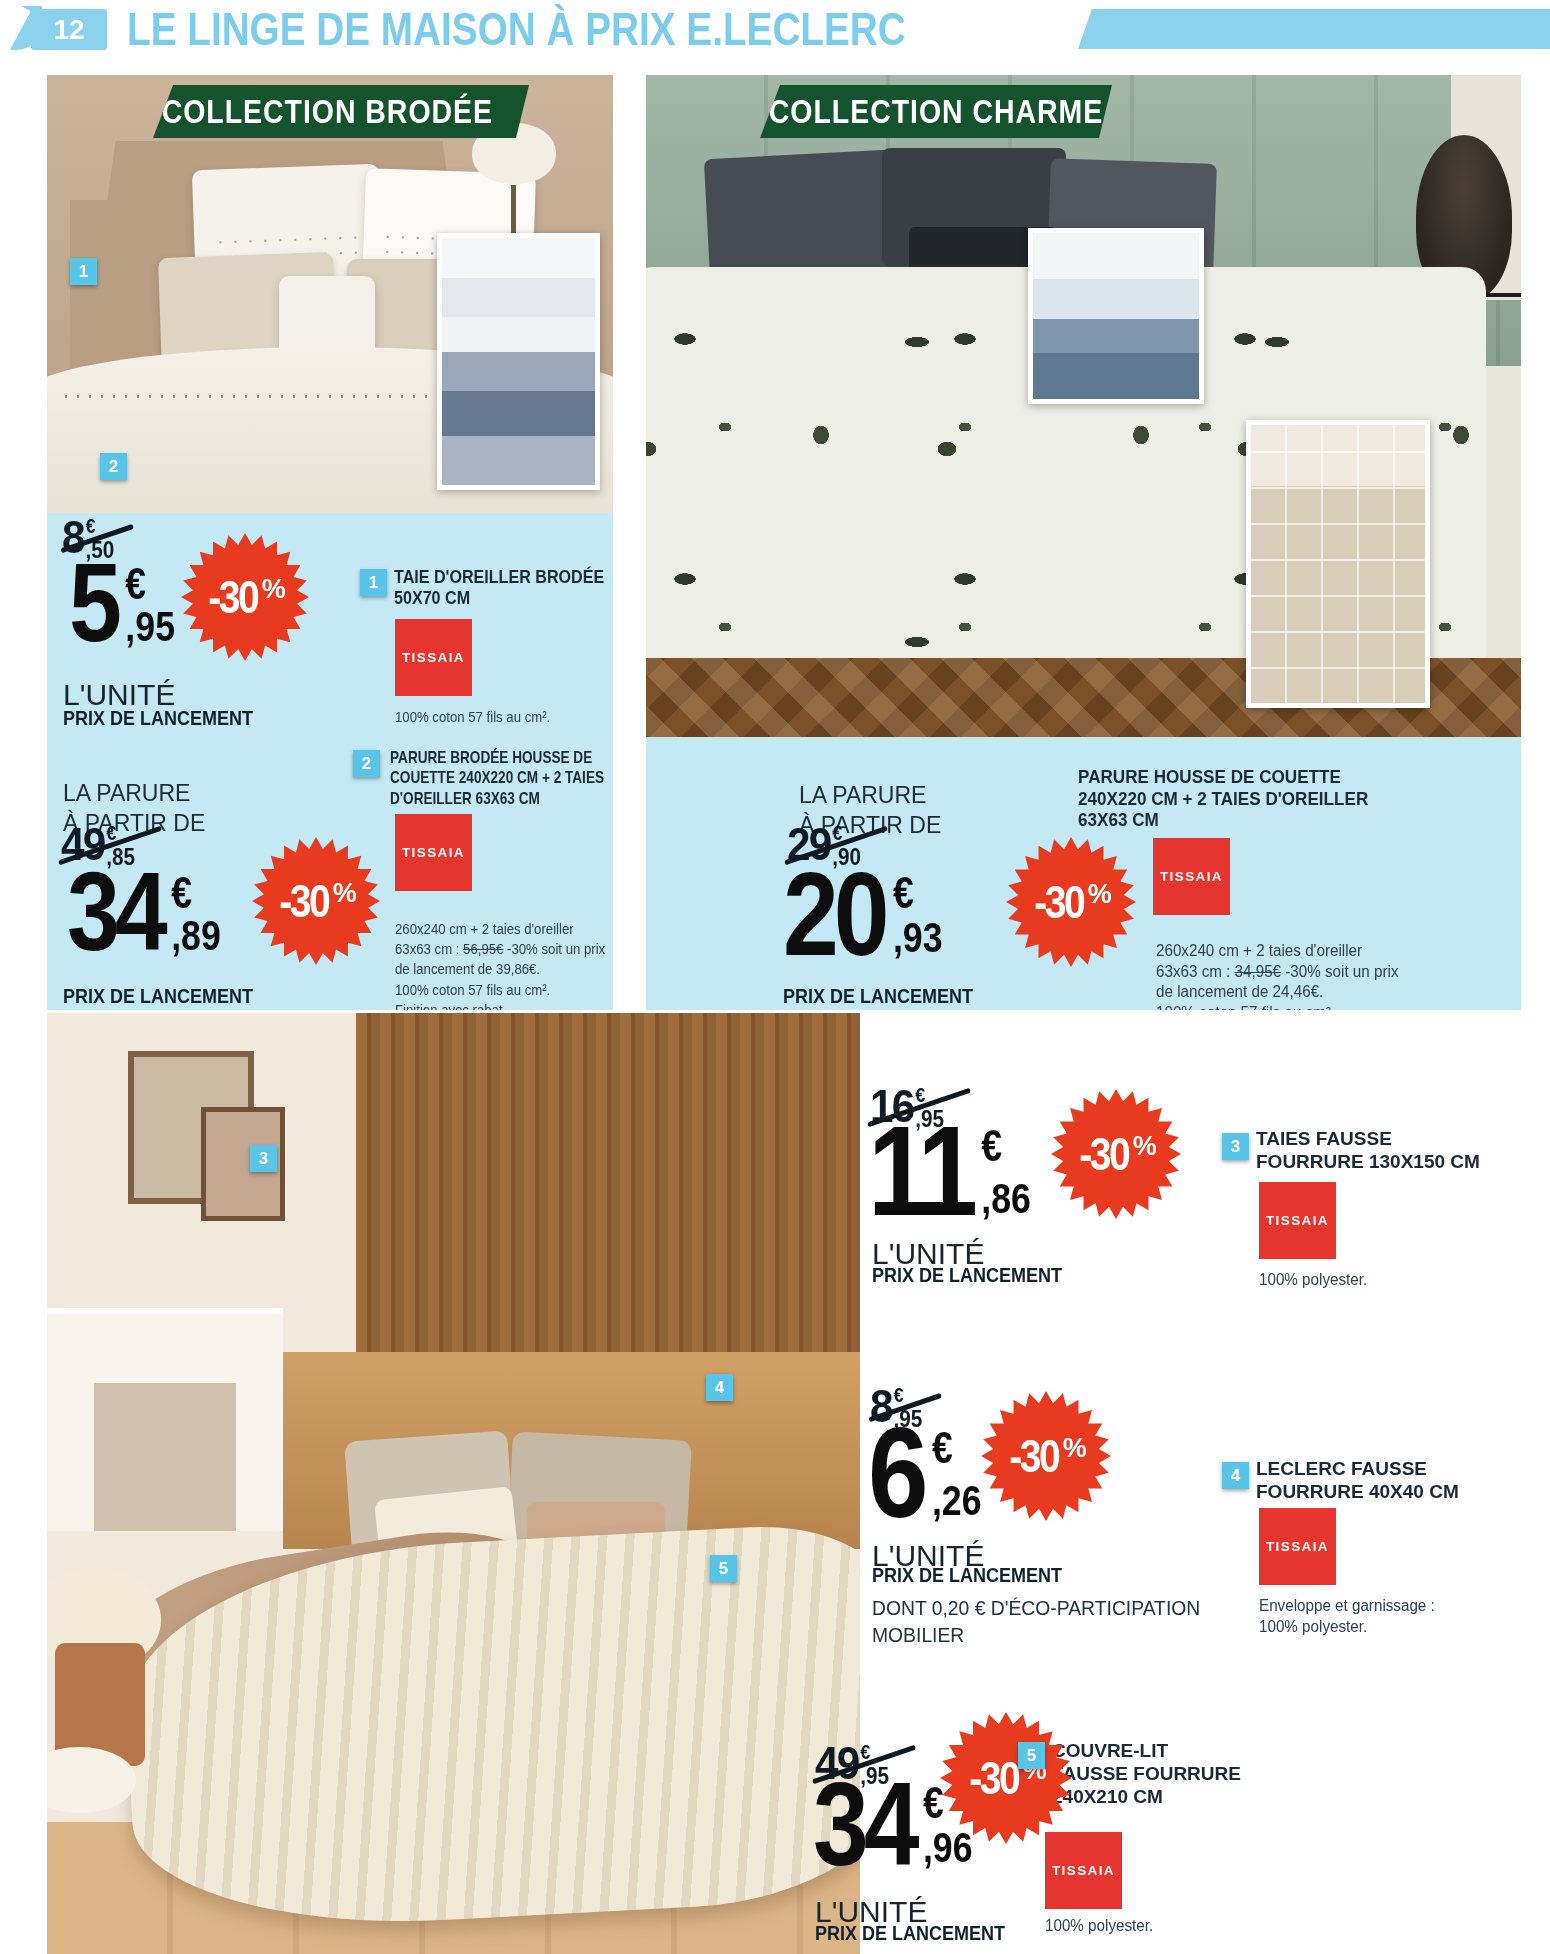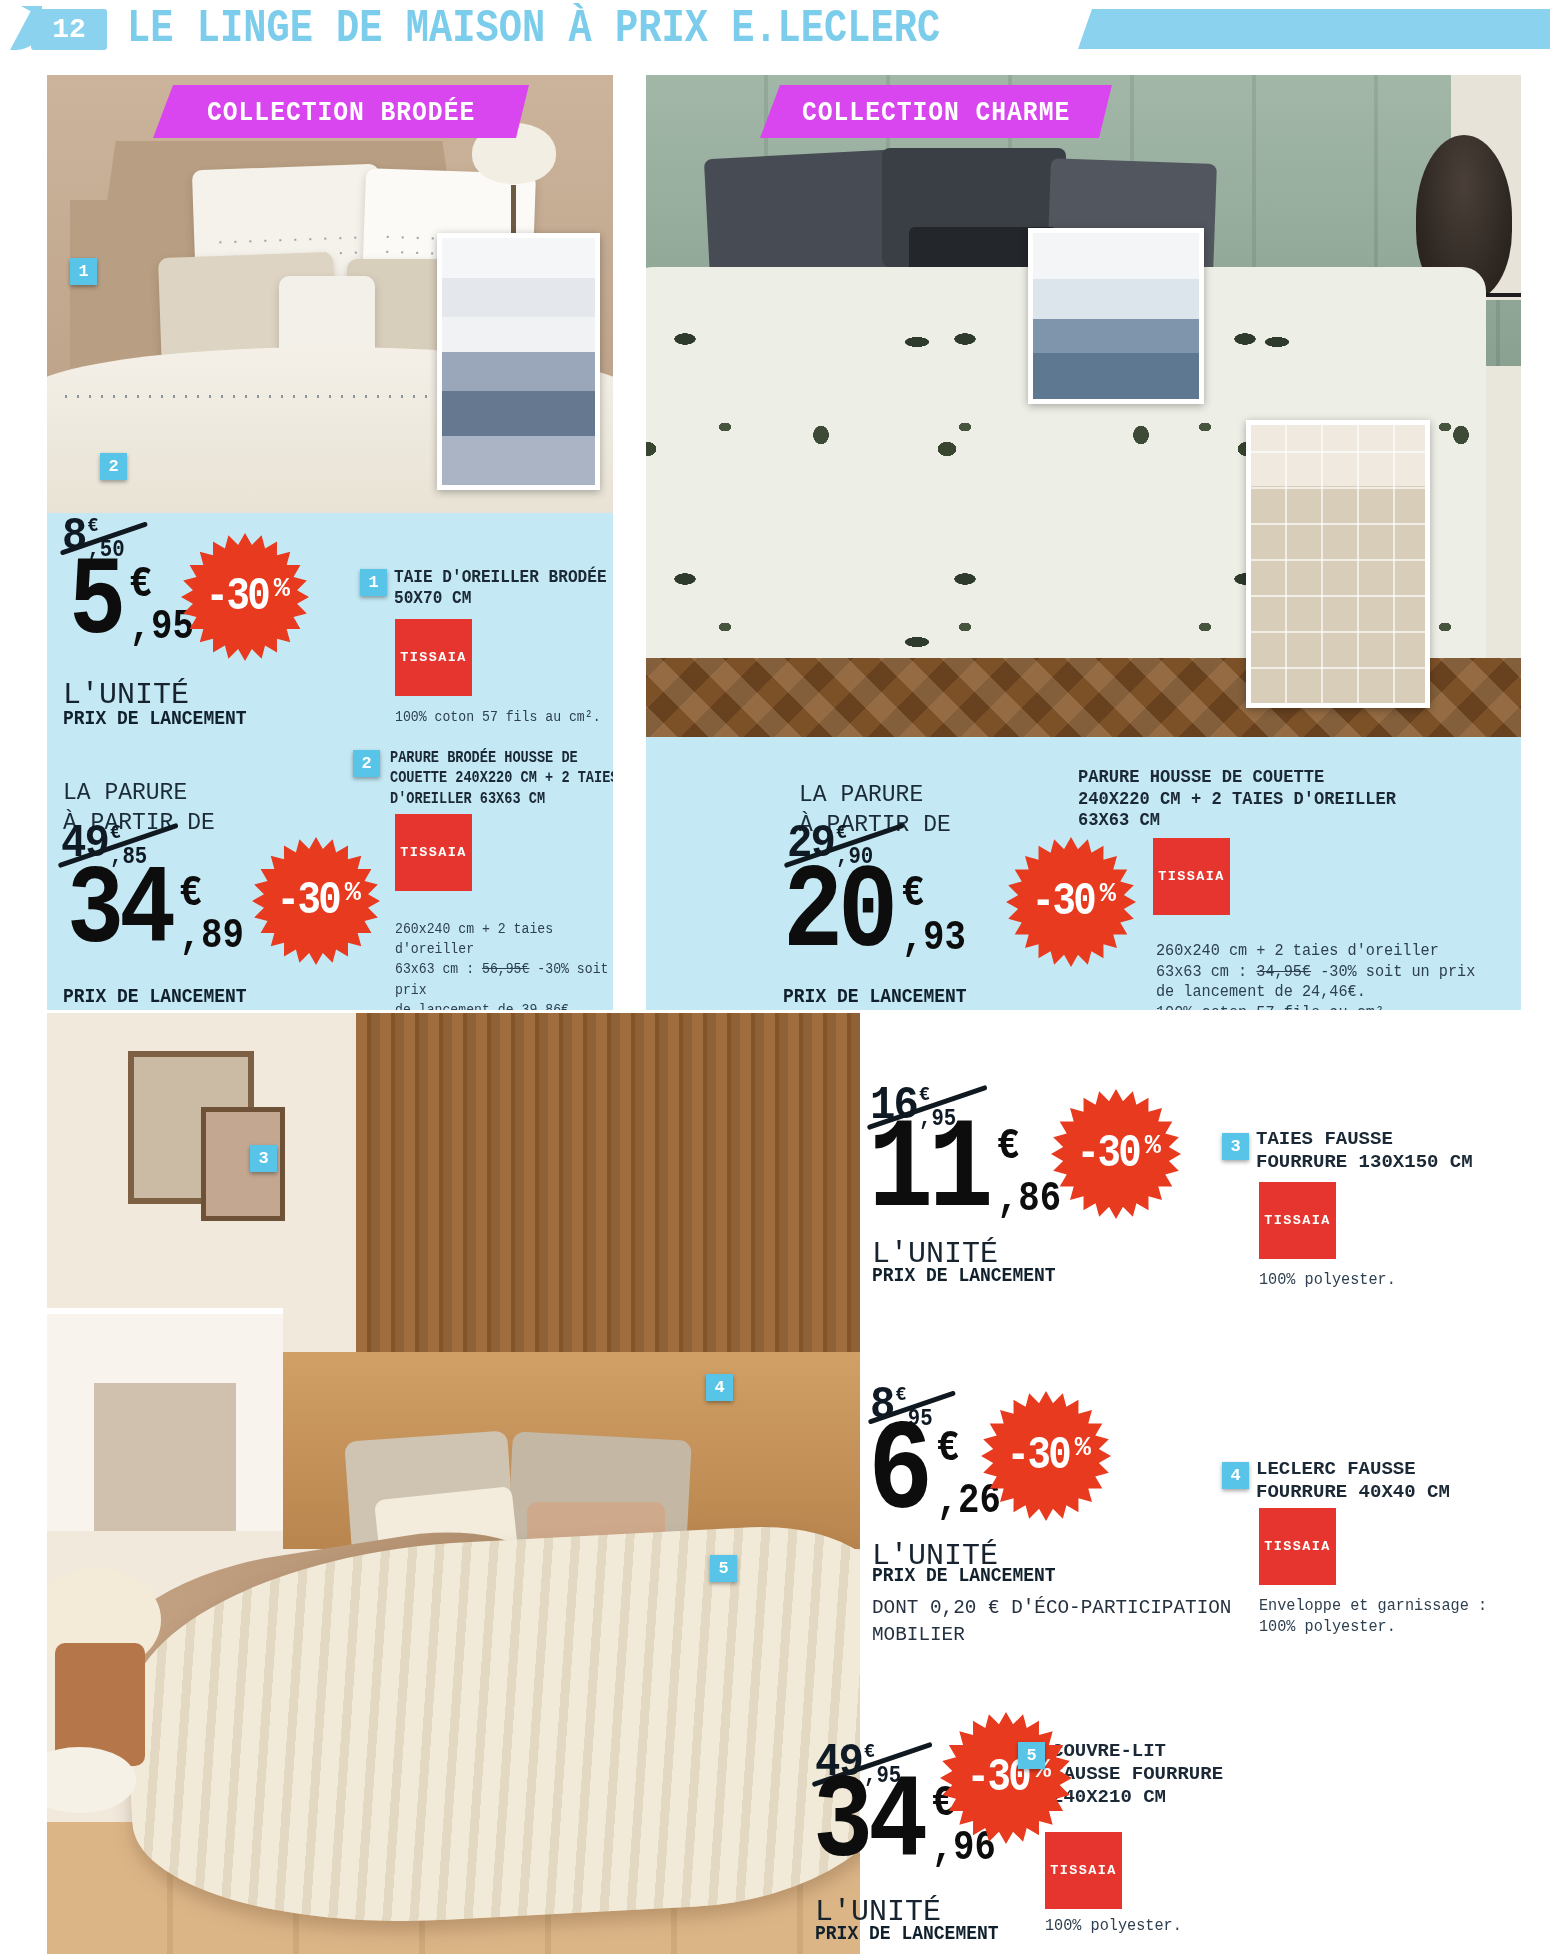--- a/index.html
+++ b/index.html
@@ -1,35 +1,35 @@
 <!DOCTYPE html>
 <html><head>
 <meta charset="utf-8">
 <style>
   html,body{margin:0;padding:0;background:#fff;}
   .page{position:relative;width:1550px;height:1954px;background:#fff;overflow:hidden;
-        font-family:Liberation Mono, monospace;}
+        font-family:Liberation Sans, sans-serif;}
   .abs{position:absolute;}
 
   
   .hdr-corner{left:0;top:6px;width:42px;height:44px;background:#8ad2ee;border-radius:0 0 26px 0;overflow:hidden;}
   .hdr-corner::after{content:"";position:absolute;left:-14px;top:-6px;width:30px;height:70px;background:#fff;transform:rotate(28deg);}
   .hdr-num{left:31px;top:9px;width:76px;height:41px;background:#8ad2ee;color:#fff;font-size:28px;font-weight:bold;
            display:flex;align-items:center;justify-content:center;border-radius:3px;}
   .hdr-title{left:127px;top:0;height:58px;display:flex;align-items:center;font-size:44px;font-weight:bold;color:#7ccdeb;
              white-space:nowrap;transform:scale(.88,1.04);transform-origin:left center;letter-spacing:0;}
   .hdr-bar{left:1078px;top:9px;width:472px;height:40px;background:#8ad2ee;clip-path:polygon(14px 0,100% 0,100% 100%,0 100%);}
 
   
   .panel{background:#c4e9f4;overflow:hidden;}
   .panel-left{left:47px;top:75px;width:566px;height:935px;}
   .panel-right{left:646px;top:75px;width:875px;height:935px;}
 
-  .banner{height:53px;background:#d946ef;display:flex;align-items:center;justify-content:center;color:#fff;
-          font-weight:bold;font-size:26px;letter-spacing:1px;clip-path:polygon(20px 0,100% 0,calc(100% - 13px) 100%,0 100%);
+  .banner{height:53px;background:#14532d;display:flex;align-items:center;color:#fff;
+          font-weight:bold;font-size:30px;letter-spacing:1px;clip-path:polygon(20px 0,100% 0,calc(100% - 13px) 100%,0 100%);
           z-index:6;}
   .banner span{transform:scale(.95,1.08);white-space:nowrap;}
 
   .marker{width:27px;height:27px;background:#57c4e8;color:#fff;font-weight:bold;font-size:17px;
           display:flex;align-items:center;justify-content:center;box-shadow:0 2px 4px rgba(0,0,0,.35);z-index:7;}
 
   
   .lead{font-size:23px;color:#1c2b38;white-space:pre-line;line-height:1.32;}
   .oldprice{display:inline-flex;color:#0f1a24;transform:scaleX(.9);transform-origin:left top;}
   .o-int{font-size:47px;font-weight:bold;letter-spacing:-2px;line-height:.9;}

